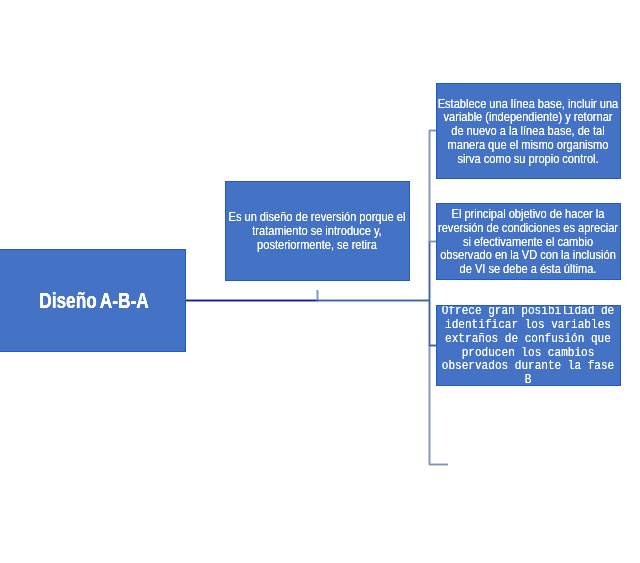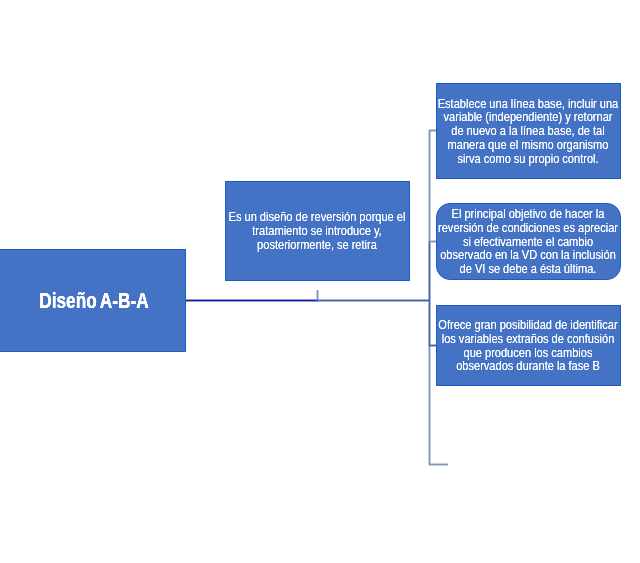--- a/index.html
+++ b/index.html
@@ -70,22 +70,22 @@
     line-height: 13.7px;
     width: 214px;
     word-spacing: -0.06px;
     margin-right: 2px;
     transform: scaleX(0.851);
     text-shadow: 0 0 0.4px rgba(255,255,255,0.85);
   }
 
   .leaf { left: 436px; width: 185px; }
   #node-leaf-1 { top: 83px; height: 96px; }
-  #node-leaf-2 { top: 203px; height: 77px; border-radius: 14px; }
-  #node-leaf-3 { top: 305px; height: 81px; }
+  #node-leaf-2 { top: 203px; height: 77px; }
+  #node-leaf-3 { top: 305px; height: 81px; font-family: Liberation Mono, monospace; }
   #node-leaf-4 { top: 411px; height: 107px; }
 
   
   .conn { position: absolute; }
   .hline { position: absolute; height: 3px; margin-top: -1px; }
   .vline { position: absolute; width: 3px; margin-left: -1px; }
   .c-light.hline { background: linear-gradient(to bottom, rgba(128,148,188,0.45) 0 1px, #8094BC 1px 2px, rgba(128,148,188,0.45) 2px 3px); }
   .c-light.vline { background: linear-gradient(to right,  rgba(128,148,188,0.45) 0 1px, #8094BC 1px 2px, rgba(128,148,188,0.45) 2px 3px); }
   .c-mid.hline   { background: linear-gradient(to bottom, rgba(60,98,168,0.45) 0 1px, #3C62A8 1px 2px, rgba(60,98,168,0.45) 2px 3px); }
   .c-mid.vline   { background: linear-gradient(to right,  rgba(60,98,168,0.45) 0 1px, #3C62A8 1px 2px, rgba(60,98,168,0.45) 2px 3px); }

